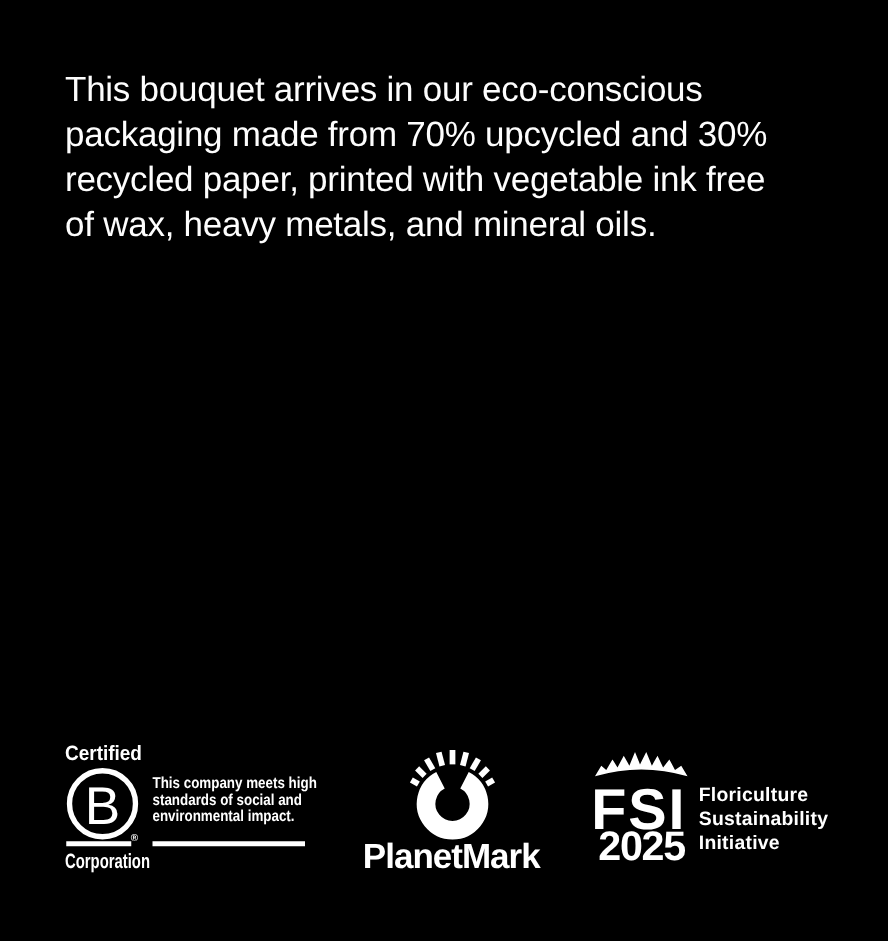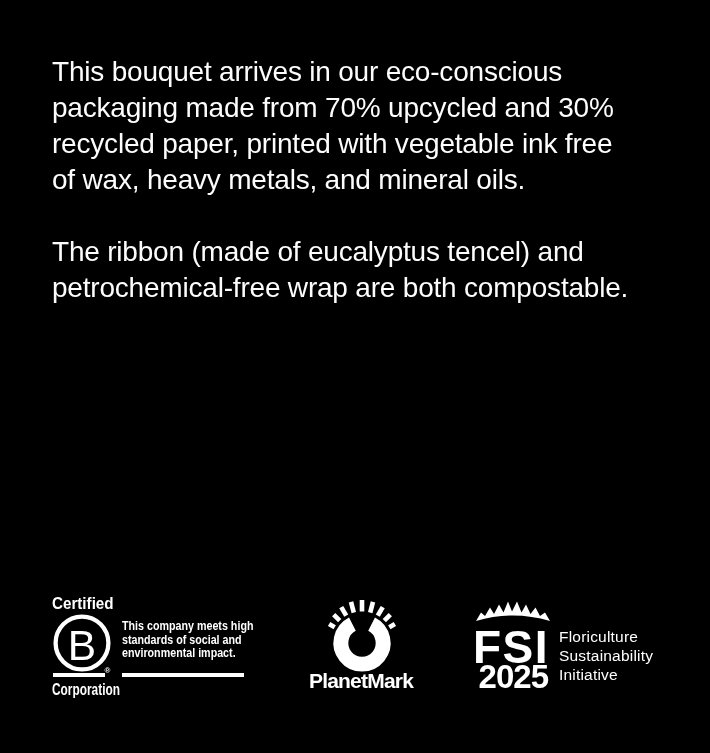--- a/index.html
+++ b/index.html
@@ -28,50 +28,48 @@
   }
   .bcorp-tagline{
     position:absolute;left:122px;top:620px;font-size:12.6px;font-weight:bold;
     line-height:13.5px;white-space:pre;transform:scaleX(0.85);transform-origin:0 0;
   }
   .bcorp-line2{position:absolute;left:122px;top:673.2px;width:121.5px;height:3.7px;background:#fff;}
   
   .pm-icon{position:absolute;left:324px;top:596px;}
   .pm-word{
     position:absolute;left:239px;top:669px;width:244px;text-align:center;
-    font-size:21px;font-weight:bold;letter-spacing:-0.8px;white-space:pre;
+    font-size:28px;font-weight:bold;letter-spacing:-0.8px;white-space:pre;
   }
   
   .fsi-crown{position:absolute;left:474.5px;top:598.5px;}
   .fsi-acronym{
     position:absolute;left:473px;top:623.6px;font-size:46px;line-height:46px;
     font-weight:bold;letter-spacing:1.5px;white-space:pre;text-align:right;
   }
   .fsi-year{
     position:absolute;left:473px;top:660.3px;width:75px;text-align:right;
     font-size:33px;line-height:33px;font-weight:bold;letter-spacing:-1px;white-space:pre;
   }
   .fsi-name{
     position:absolute;left:559px;top:626.5px;font-size:15.5px;line-height:19.4px;
-    font-weight:normal;letter-spacing:0.2px;white-space:pre;
+    font-weight:bold;letter-spacing:0.2px;white-space:pre;
   }
   svg{display:block;}
 </style>
 </head>
 <body>
 
 <div class="canvas">
 
   <div class="copy">
     <p>This bouquet arrives in our eco-conscious
 packaging made from 70% upcycled and 30%
 recycled paper, printed with vegetable ink free
 of wax, heavy metals, and mineral oils.</p>
-    <p>The ribbon (made of eucalyptus tencel) and
-petrochemical-free wrap are both compostable.</p>
   </div>
 
   <div>
     <div class="certified">Certified</div>
 
     <svg class="bcorp-seal" width="58" height="58" viewBox="0 0 58 58">
       <circle cx="29" cy="29" r="26.4" fill="none" stroke="#fff" stroke-width="4.3"></circle>
       <text x="29" y="45.5" text-anchor="middle" font-family="Liberation Sans, sans-serif" font-size="42.5" font-weight="400" fill="#fff">B</text>
     </svg>
 

